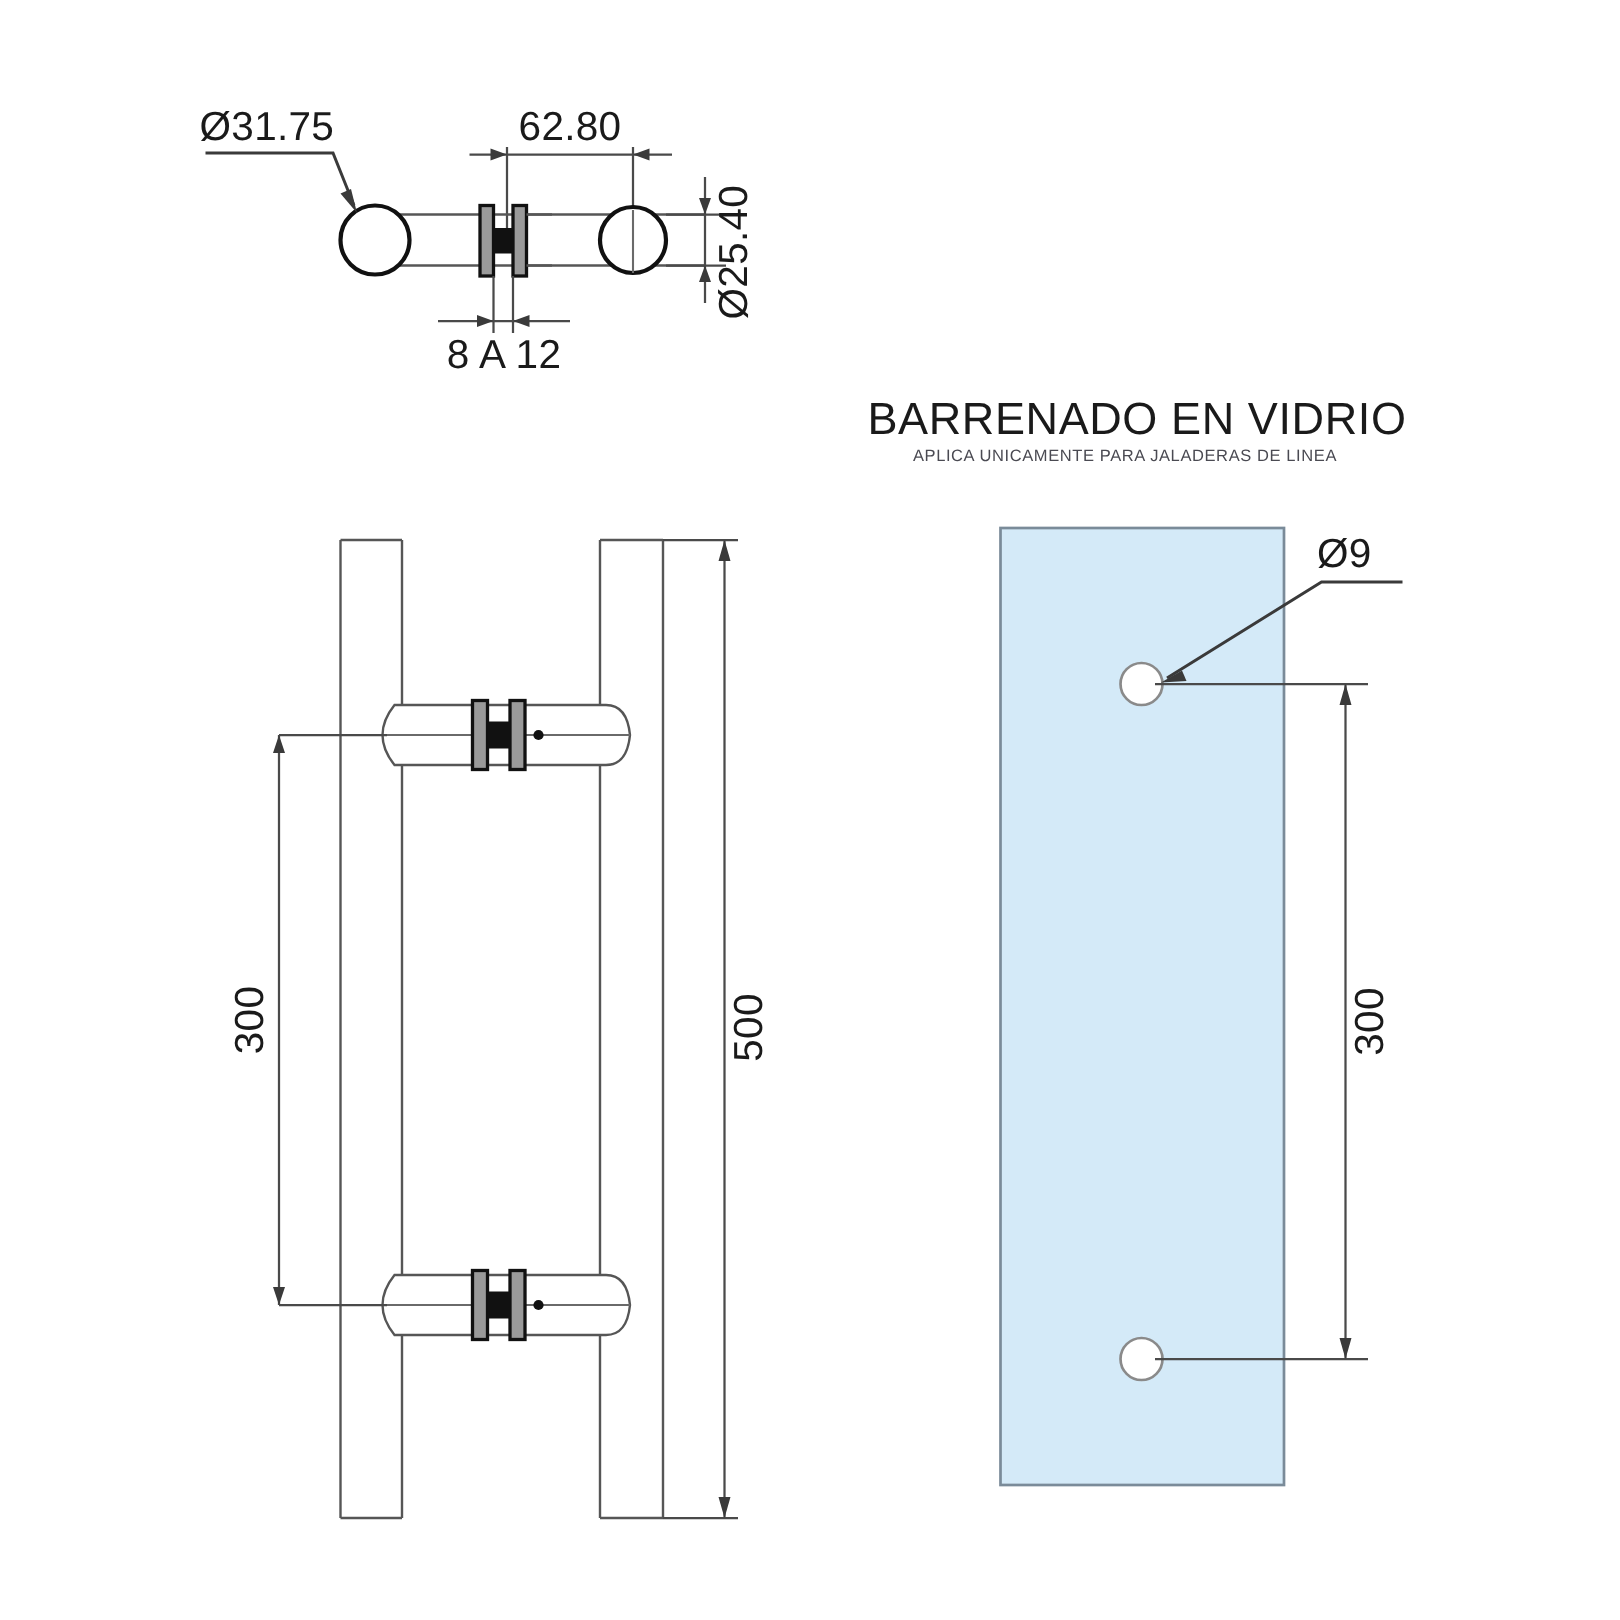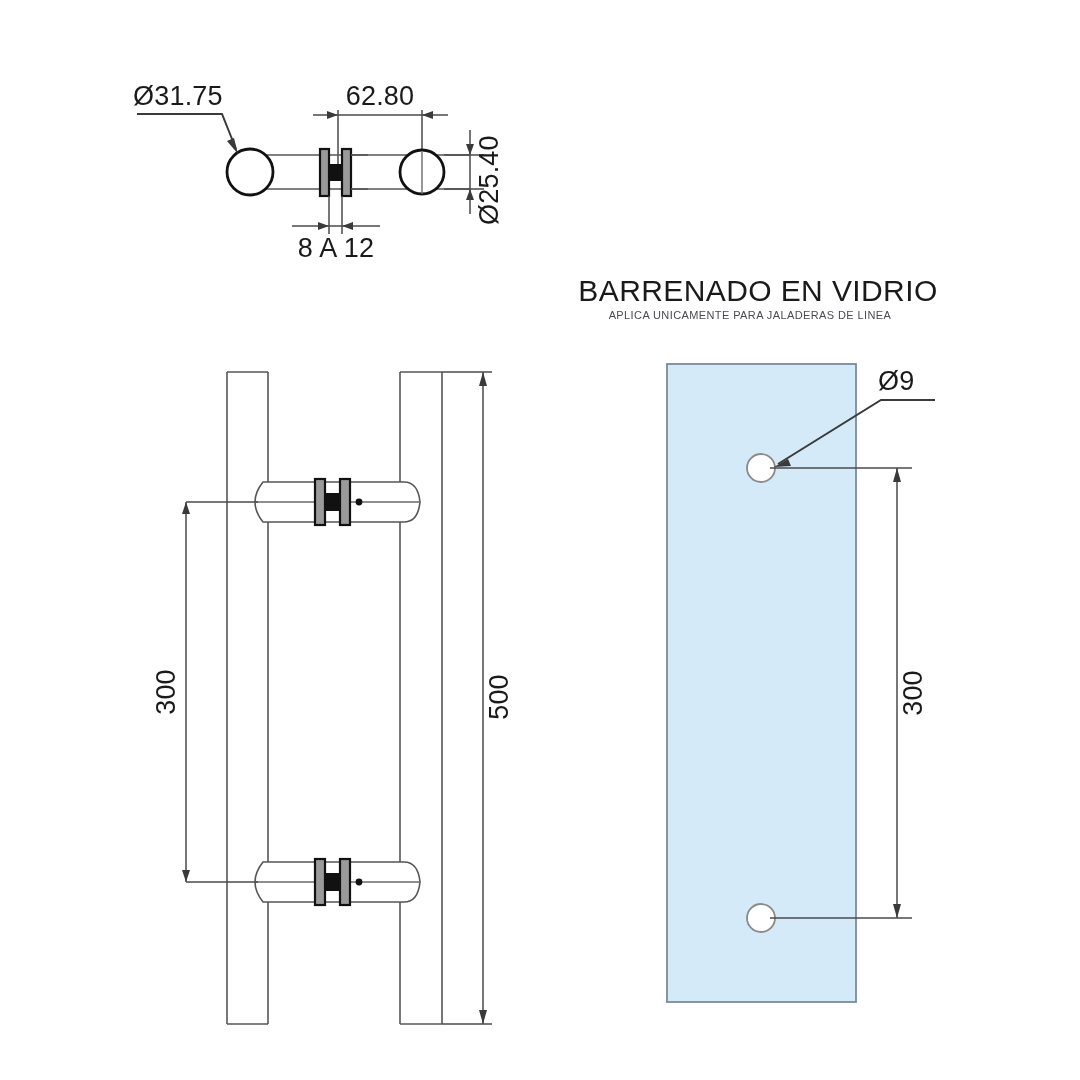--- a/index.html
+++ b/index.html
@@ -12,21 +12,20 @@
     height: 1080px;
     position: relative;
     font-family: "Liberation Sans", sans-serif;
     overflow: hidden;
   }
   #sheet {
     position: absolute;
     left: 0; top: 0;
     width: 1080px;
     height: 784px;
-    margin-top: 12px;
   }
   svg#drawing {
     position: absolute;
     left: 0; top: 0;
     width: 1080px;
     height: 1080px;
     display: block;
   }
   .dim-text {
     font-family: "Liberation Sans", sans-serif;

